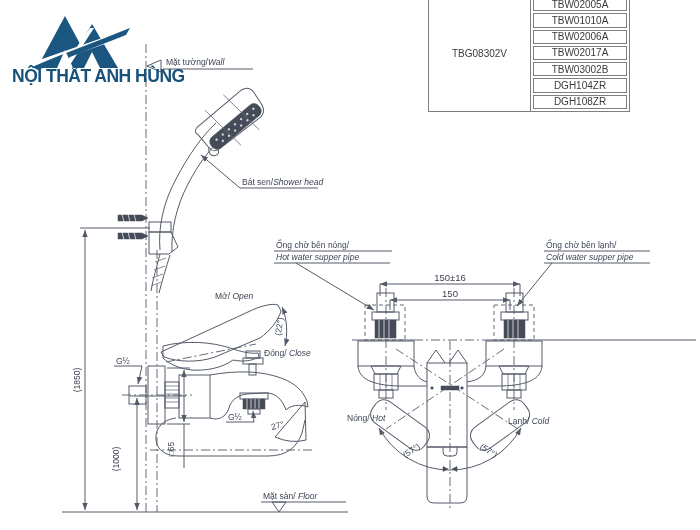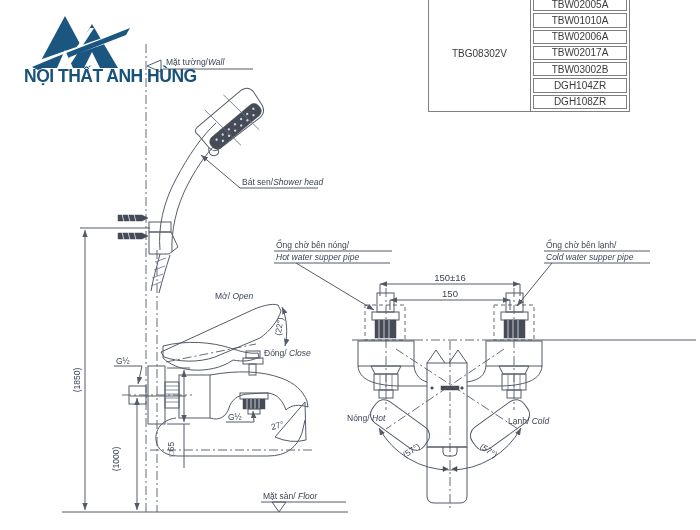--- a/index.html
+++ b/index.html
@@ -1,20 +1,20 @@
 <!DOCTYPE html>
 <html><head>
 <meta charset="utf-8">
 <style>
   html,body{margin:0;padding:0;background:#fff;}
   .stage{position:relative;width:700px;height:530px;background:#ffffff;overflow:hidden;
          font-family:"Liberation Sans", sans-serif;}
   
   .logo{position:absolute;left:4px;top:4px;width:150px;height:96px;}
-  .logo-text{position:absolute;left:20px;top:62px;width:148px;
+  .logo-text{position:absolute;left:8px;top:62px;width:148px;
              font-weight:bold;font-size:17.5px;letter-spacing:-0.5px;color:#17527a;
              white-space:nowrap;}
   
   .spec-table{position:absolute;left:428px;top:-6px;width:202px;height:118px;
               border:1px solid #7f7f7f;box-sizing:border-box;display:flex;
               font-size:10px;color:#3a3a3a;background:#fff;}
   .spec-left{width:102px;border-right:1px solid #7f7f7f;box-sizing:border-box;
              display:flex;align-items:center;justify-content:center;}
   .spec-right{flex:1;display:flex;flex-direction:column;padding:1px 2px;box-sizing:border-box;}
   .spec-row{flex:1;border:1px solid #7f7f7f;margin:1px 0;box-sizing:border-box;

